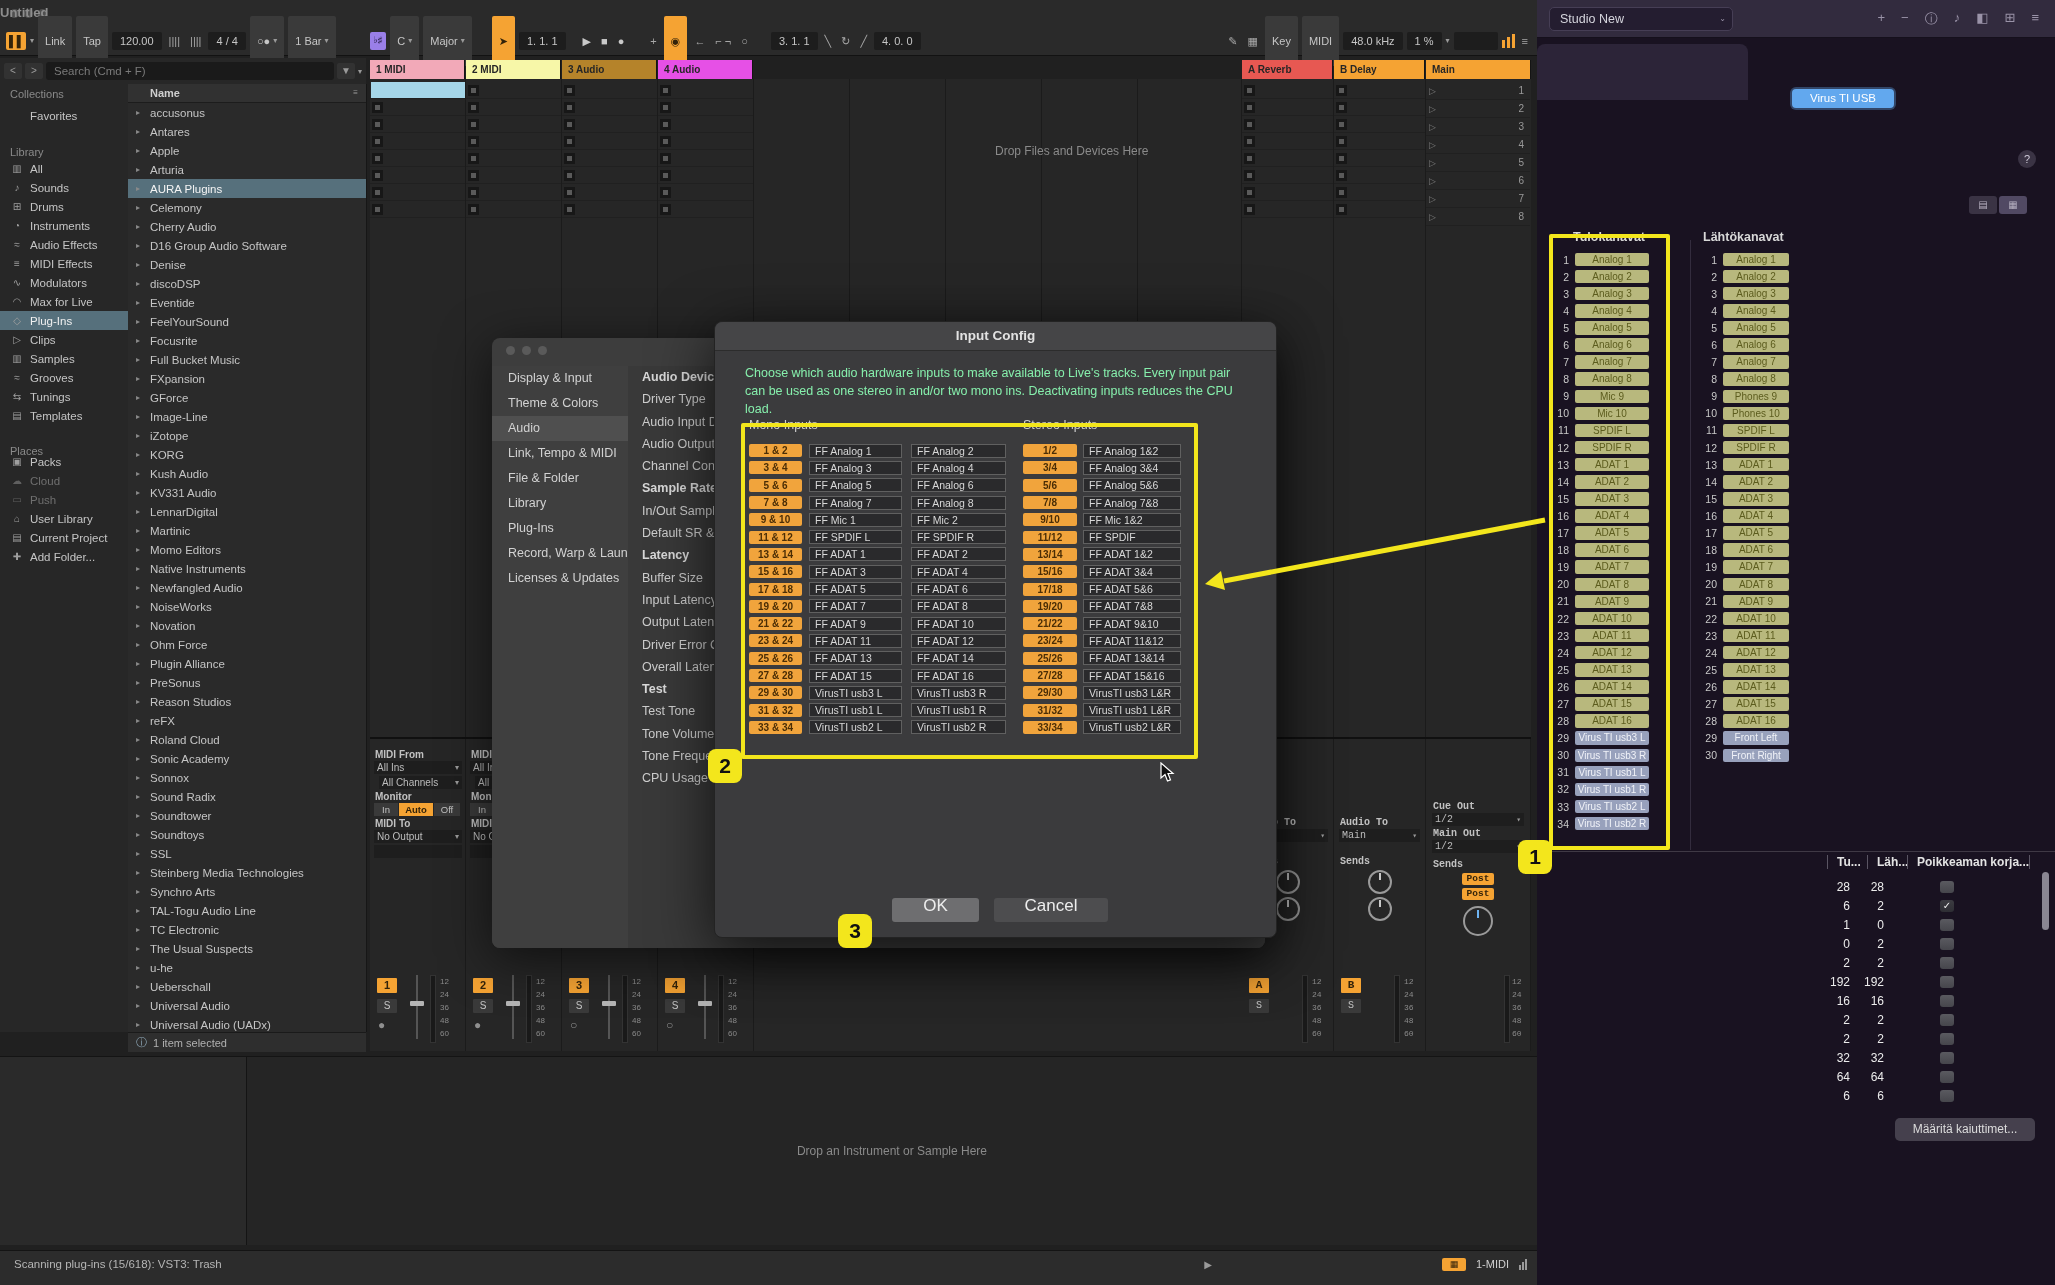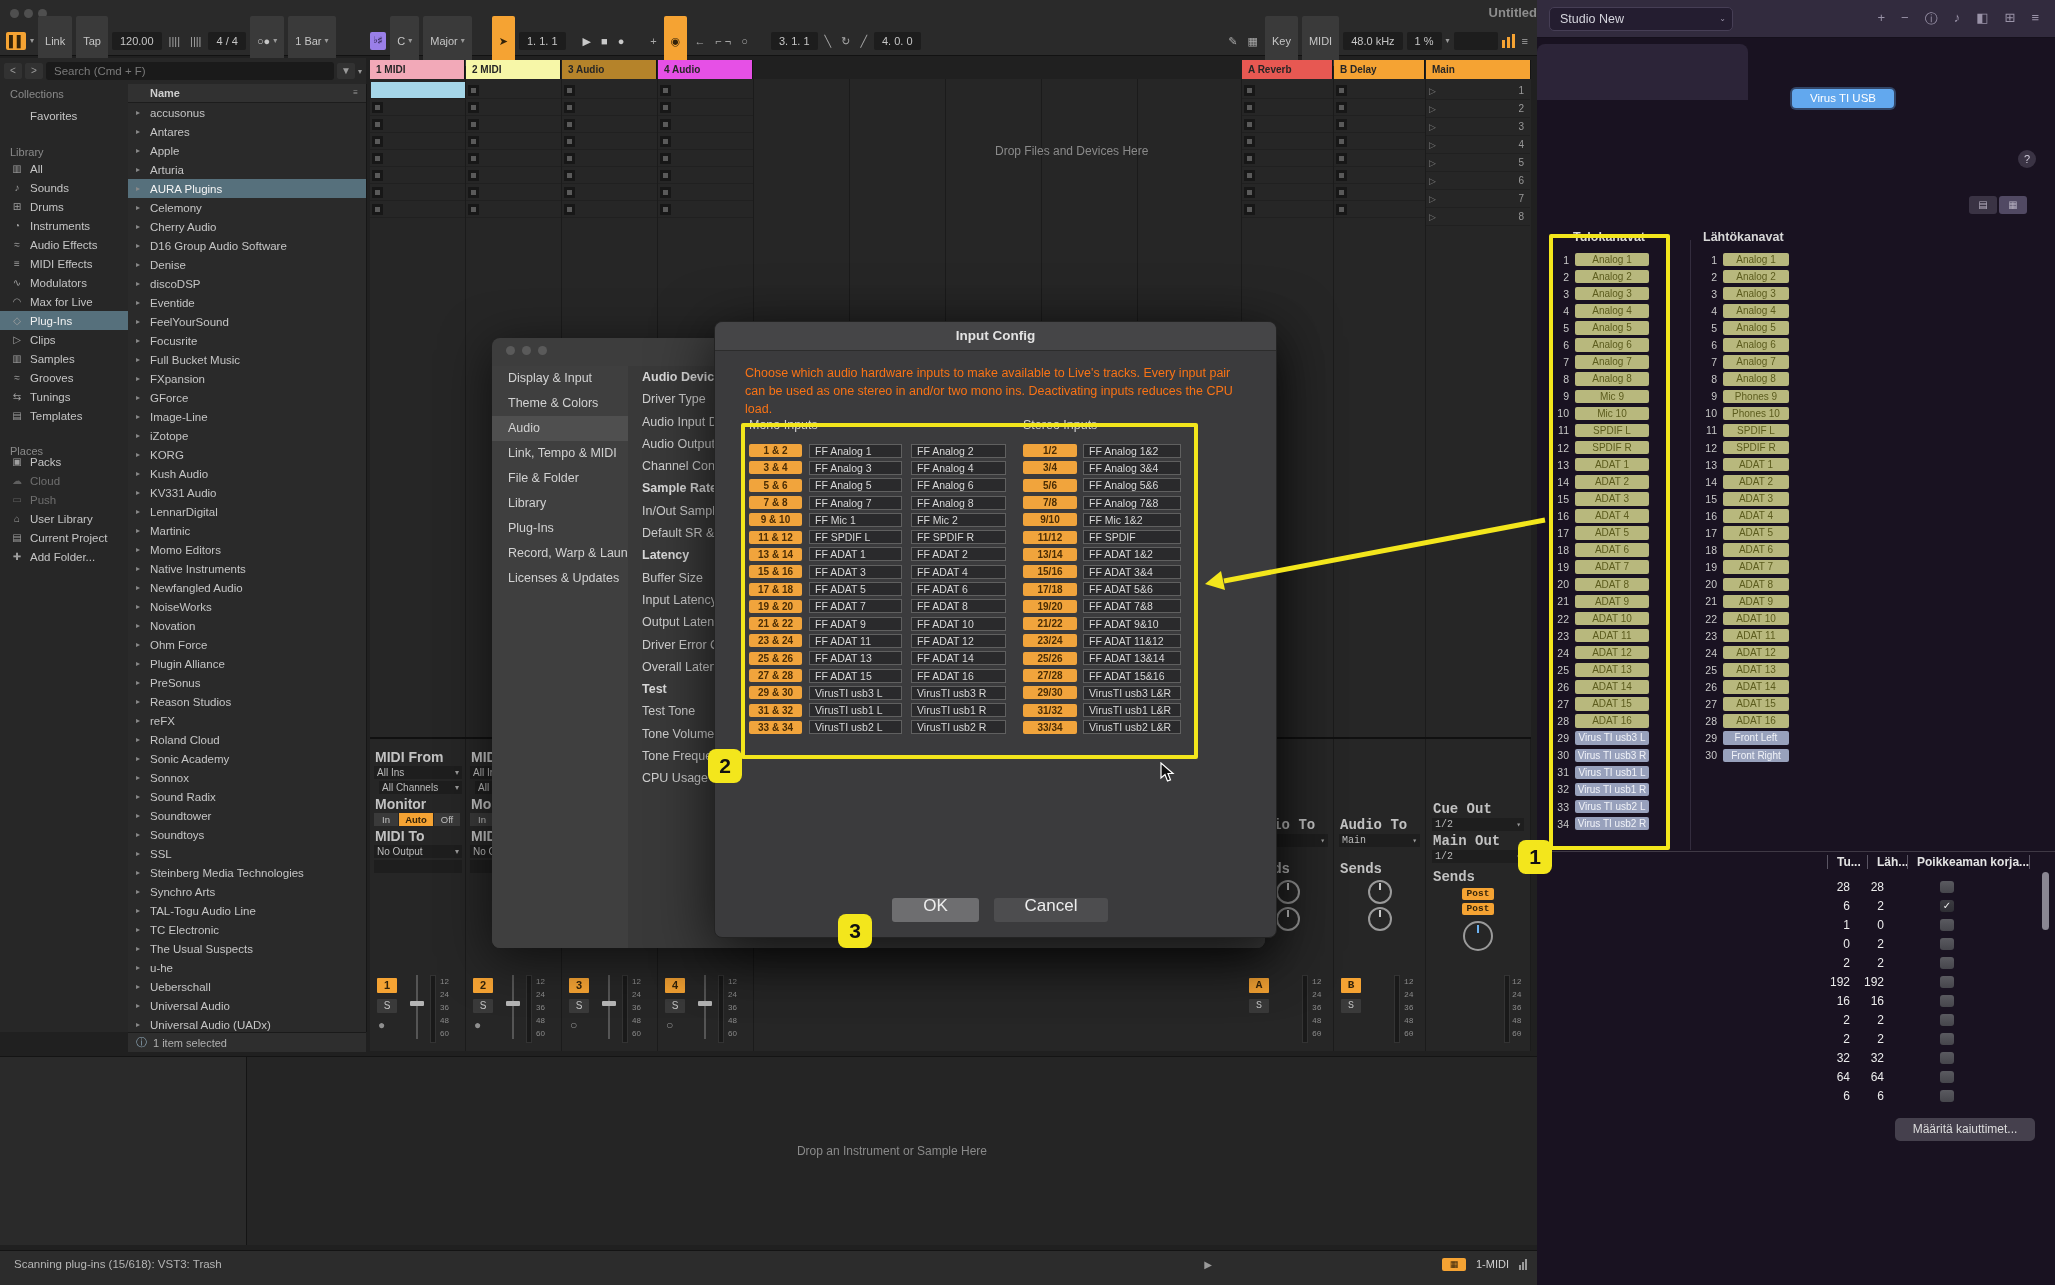--- a/index.html
+++ b/index.html
@@ -1,21 +1,21 @@
 <!DOCTYPE html>
 <html><head>
 <meta charset="utf-8">
 <style>
   html,body{margin:0;padding:0;background:#0d0d0d;font-family:"Liberation Sans","DejaVu Sans",sans-serif;}
   #stage{position:relative;width:2055px;height:1285px;overflow:hidden;background:#141414;font-size:12px;color:#c9c9c9;}
   
   #ableton{position:absolute;left:0;top:0;width:1537px;height:1285px;background:#202020;z-index:1;border-right:1px solid #000;}
   .titlebar{position:absolute;left:0;top:0;width:100%;height:26px;background:#2a2a2a;border-bottom:1px solid #171717;}
   .tl{position:absolute;top:9px;width:9px;height:9px;border-radius:50%;background:#4f4f4f;}
-  .wintitle{position:absolute;left:0;top:5px;width:100%;text-align:right;color:#8d8d8d;font-weight:bold;font-size:13px;}
+  .wintitle{position:absolute;left:0;top:5px;width:100%;text-align:left;color:#8d8d8d;font-weight:bold;font-size:13px;}
   .toolbar{position:absolute;left:0;top:26px;width:1537px;height:30px;background:#2a2a2a;border-bottom:1px solid #121212;display:flex;align-items:center;padding:0 6px;box-sizing:border-box;gap:4px;}
   .tb-btn{background:#3a3a3a;color:#c6c6c6;height:18px;line-height:18px;padding:16px 7px;border-radius:2px;font-size:11px;display:flex;align-items:center;gap:3px;white-space:nowrap;}
   .tb-field{background:#1d1d1d;color:#c6c6c6;height:18px;line-height:18px;padding:0 8px;border-radius:2px;font-size:11px;white-space:nowrap;}
   .tb-ico{color:#a8a8a8;font-size:11px;height:18px;line-height:18px;padding:0 3px;}
   .tb-orange{background:#f5a333;color:#33230a;}
   .tb-purple{background:#9a7fe8;color:#241a40;font-size:9px;line-height:9px;display:flex;align-items:center;padding:0 4px;height:18px;border-radius:2px;}
   .dd{font-size:8px;color:#9a9a9a;}
   .sp30{width:26px;}.sp14{width:12px;}.sp8{width:6px;}
   .flexsp{flex:1;}
   .cpubars{display:flex;gap:2px;align-items:flex-end;height:14px;}
@@ -33,21 +33,21 @@
   .blueclip{position:absolute;left:1px;top:3px;width:94px;height:16px;background:#a5d6e8;}
   .scenecol{position:absolute;top:3px;width:104px;}
   .scrow{height:17px;display:flex;align-items:center;justify-content:space-between;padding:0 6px 0 3px;border-bottom:1px solid #202020;}
   .sp-play{color:#7a7a7a;font-size:9px;}
   .sn{color:#9a9a9a;font-size:10px;}
   
   .mixdiv{position:absolute;left:370px;top:737px;width:1161px;height:2px;background:#101010;}
   .mixarea{position:absolute;left:370px;top:739px;width:1161px;height:312px;background:#262626;}
   .strip{position:absolute;top:0;width:96px;height:312px;border-right:1px solid #1b1b1b;box-sizing:border-box;}
   .routebox{position:absolute;left:4px;top:8px;width:88px;}
-  .rlabel{font-size:14px;color:#c2c2c2;font-weight:bold;margin:2px 0 1px 1px;}
+  .rlabel{font-size:10px;color:#c2c2c2;font-weight:bold;margin:2px 0 1px 1px;}
   .rfield{background:#1e1e1e;color:#bdbdbd;font-size:10px;height:13px;line-height:13px;padding:0 3px;margin-bottom:2px;display:flex;justify-content:space-between;align-items:center;}
   .rfield.ind{margin-left:5px;}
   .seg{display:flex;gap:1px;margin:1px 0 2px 0;}
   .seg span{background:#3a3a3a;color:#c2c2c2;font-size:9.5px;height:13px;line-height:13px;text-align:center;}
   .seg .on{background:#f5a333;color:#33230a;font-weight:bold;}
   .numbadge{position:absolute;left:7px;top:239px;width:20px;height:15px;background:#f5a333;color:#33230a;font-weight:bold;font-size:11px;text-align:center;line-height:15px;border-radius:1px;}
   .sbtn{position:absolute;left:7px;top:260px;width:20px;height:14px;background:#3a3a3a;color:#c6c6c6;font-size:10px;text-align:center;line-height:14px;border-radius:1px;}
   .recbtn{position:absolute;left:8px;top:279px;color:#8f8f8f;font-size:12px;}
   .fader{position:absolute;left:46px;top:236px;width:2px;height:64px;background:#555;}
   .fhandle{position:absolute;left:40px;top:262px;width:14px;height:5px;background:#b5b5b5;border-radius:1px;}
@@ -93,21 +93,21 @@
   .ptl{position:absolute;top:8px;width:9px;height:9px;border-radius:50%;background:#5a5a5a;}
   .ptabcol{position:absolute;left:0;top:28px;width:136px;height:582px;background:#3f3f3f;border-right:1px solid #2d2d2d;}
   .ptab{height:25px;line-height:25px;padding-left:16px;color:#d2d2d2;font-size:12.5px;white-space:nowrap;}
   .ptab.selected{background:#4f4f4f;}
   .psetcol{position:absolute;left:136px;top:28px;width:637px;height:582px;background:#393939;}
   .pset{height:22.3px;line-height:22.3px;padding-left:14px;color:#cdcdcd;font-size:12.5px;white-space:nowrap;}
   .pset.section span{font-weight:bold;color:#d8d8d8;}
   
   #dialog{position:absolute;left:714px;top:321px;width:563px;height:617px;background:#3b3b3d;border:1px solid #232323;border-radius:8px;box-shadow:0 14px 60px rgba(0,0,0,.7);z-index:30;box-sizing:border-box;}
   .dtitle{height:28px;background:#454547;border-radius:8px 8px 0 0;border-bottom:1px solid #2c2c2c;text-align:center;line-height:28px;font-weight:bold;font-size:13.5px;color:#e2e2e2;}
-  .ddesc{position:absolute;left:30px;top:42px;width:505px;color:#f97316;font-size:12.5px;line-height:1.45;}
+  .ddesc{position:absolute;left:30px;top:42px;width:505px;color:#86efac;font-size:12.5px;line-height:1.45;}
   .dcolhead{position:absolute;color:#d0d0d0;font-size:12.5px;}
   .drows{position:absolute;display:flex;flex-direction:column;}
   .drow{height:17.3px;display:flex;align-items:center;}
   .pairbadge{width:53px;height:13px;background:#f1a43c;border-radius:2px;color:#4a2d05;font-weight:bold;font-size:10px;text-align:center;line-height:13px;}
   .dfield{height:12px;background:#2a2a2c;border:1px solid #606060;color:#d8d8d8;font-size:10.5px;line-height:12px;padding-left:5px;overflow:hidden;white-space:nowrap;}
   .f1{width:86px;margin-left:7px;}
   .f2{width:88px;margin-left:9px;}
   .fs{width:91px;margin-left:6px;}
   .dbtn{position:absolute;height:24px;border-radius:3px;font-size:17px;text-align:center;line-height:16px;color:#ededed;}
   #okbtn{left:177px;top:576px;width:87px;background:#6e6e70;}

